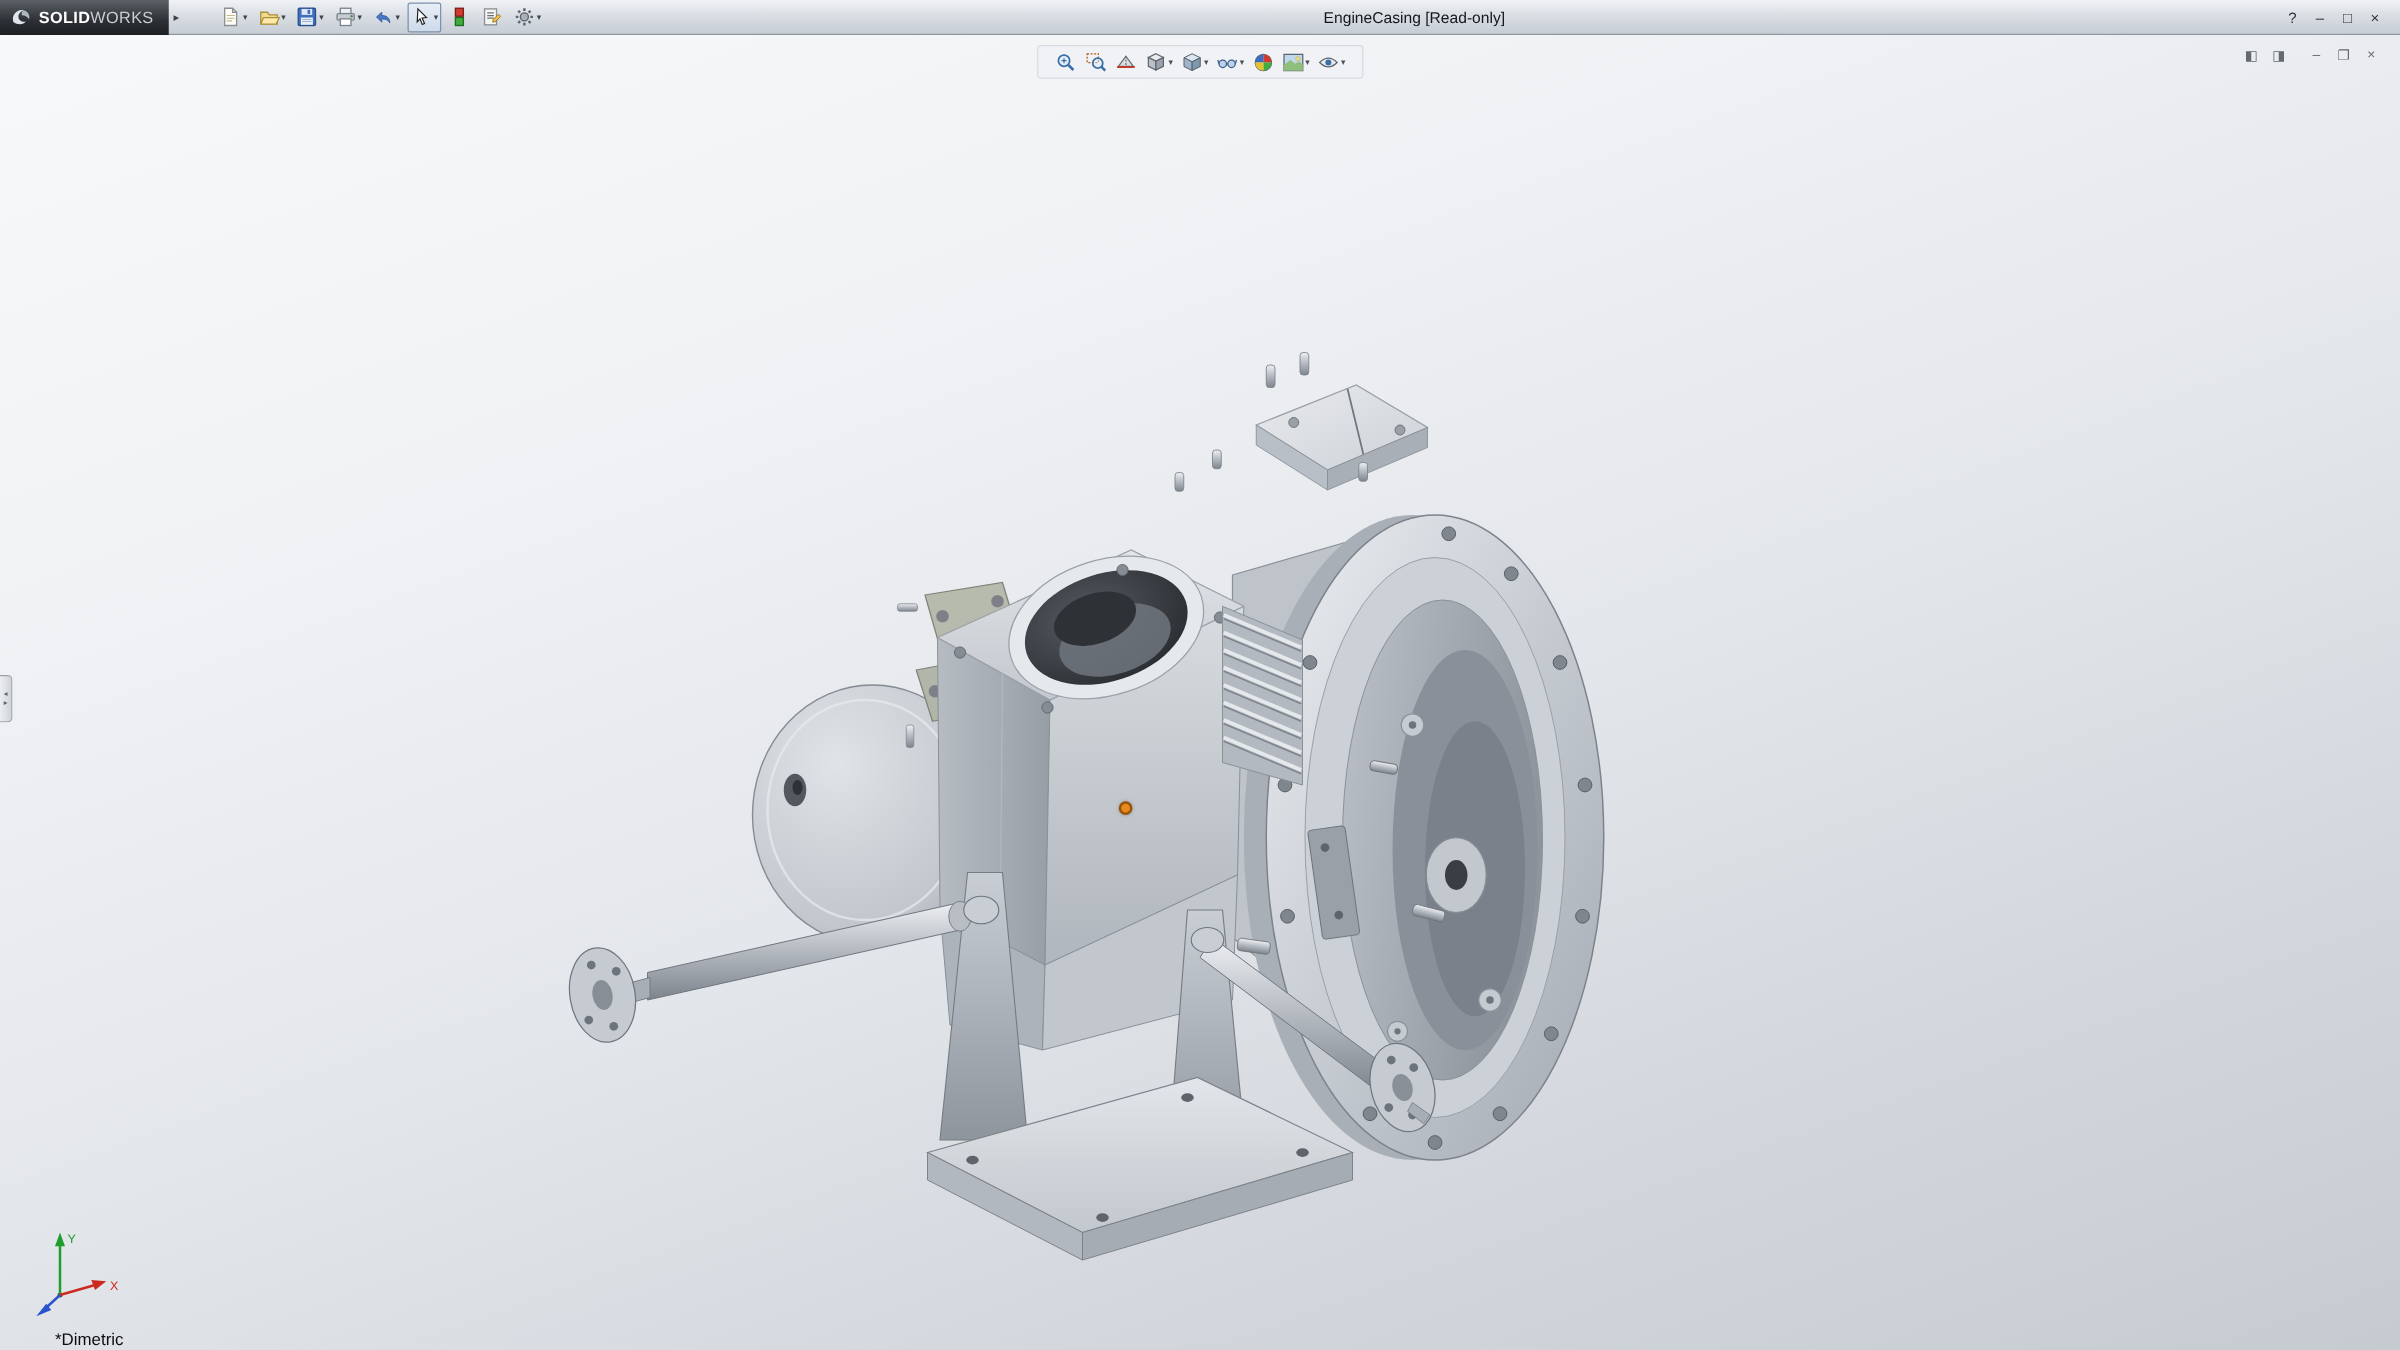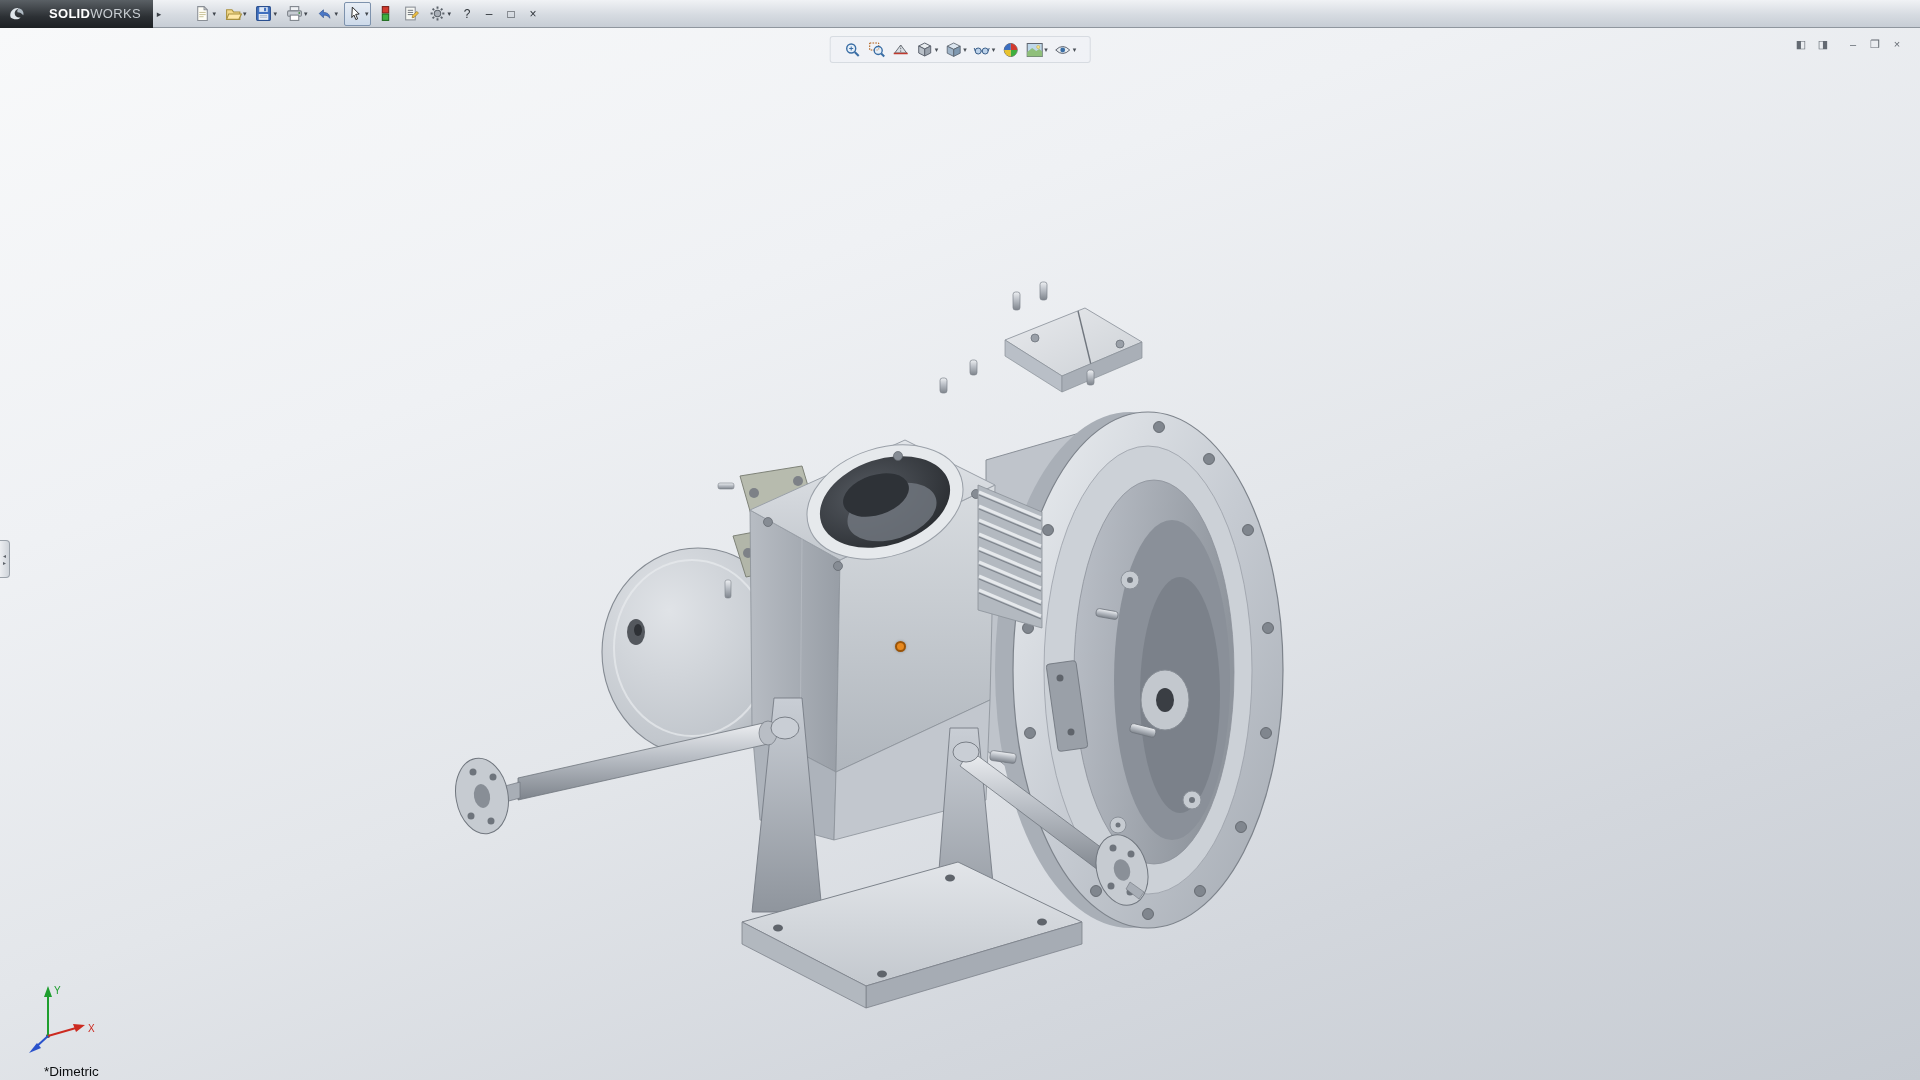--- a/index.html
+++ b/index.html
@@ -3,21 +3,21 @@
 <meta charset="utf-8">
 <style>
   *{box-sizing:border-box;margin:0;padding:0;}
   html,body{width:1920px;height:1080px;overflow:hidden;}
   body{font-family:"Liberation Sans",sans-serif;background:#d7dbe0;}
   #app{position:relative;width:1920px;height:1080px;}
 
   
   .titlebar{position:absolute;top:0;left:0;right:0;height:28px;display:flex;align-items:center;
     background:linear-gradient(#f0f2f5,#d6dbe1 55%,#c7cdd5);border-bottom:1px solid #8f969e;}
-  .logo{height:28px;display:flex;align-items:center;gap:23px;padding:0 12px 0 8px;
+  .logo{height:28px;display:flex;align-items:center;gap:5px;padding:0 12px 0 8px;
     background:linear-gradient(#5a6065,#2c3034 60%,#1d2023);}
   .logo-mark svg{width:18px;height:18px;display:block;}
   .logo-text{font-size:13px;letter-spacing:.3px;white-space:nowrap;}
   .lt-bold{font-weight:bold;color:#ffffff;}
   .lt-light{font-weight:normal;color:#c9ced3;}
   .menu-flyout{font-size:9px;color:#3c4248;padding:0 4px;}
   .tb-tools{display:flex;align-items:center;margin-left:26px;}
   .tbtn{display:flex;align-items:center;height:24px;padding:0 2px;border:1px solid transparent;border-radius:2px;margin-right:3px;}
   .tbtn .icon{width:17px;height:17px;display:block;}
   .tbtn .icon svg{width:17px;height:17px;display:block;}
@@ -153,20 +153,21 @@
             <svg viewBox="0 0 16 16">
               <circle cx="8" cy="8" r="3" fill="#aab0b8" stroke="#5c636b"></circle>
               <g stroke="#5c636b" stroke-width="1.8">
                 <path d="M8 1.5v2M8 12.5v2M1.5 8h2M12.5 8h2M3.4 3.4l1.4 1.4M11.2 11.2l1.4 1.4M12.6 3.4l-1.4 1.4M4.8 11.2l-1.4 1.4"></path>
               </g>
             </svg>
           </span>
           <span class="caret">▾</span>
         </div>
       </div>
+    <div class="tb-title">EngineCasing [Read-only]</div>
     <div class="tb-right" id="window-controls">
         <div class="winbtn">
           <span class="glyph">?</span>
         </div>
         <div class="winbtn">
           <span class="glyph">–</span>
         </div>
         <div class="winbtn">
           <span class="glyph">□</span>
         </div>

